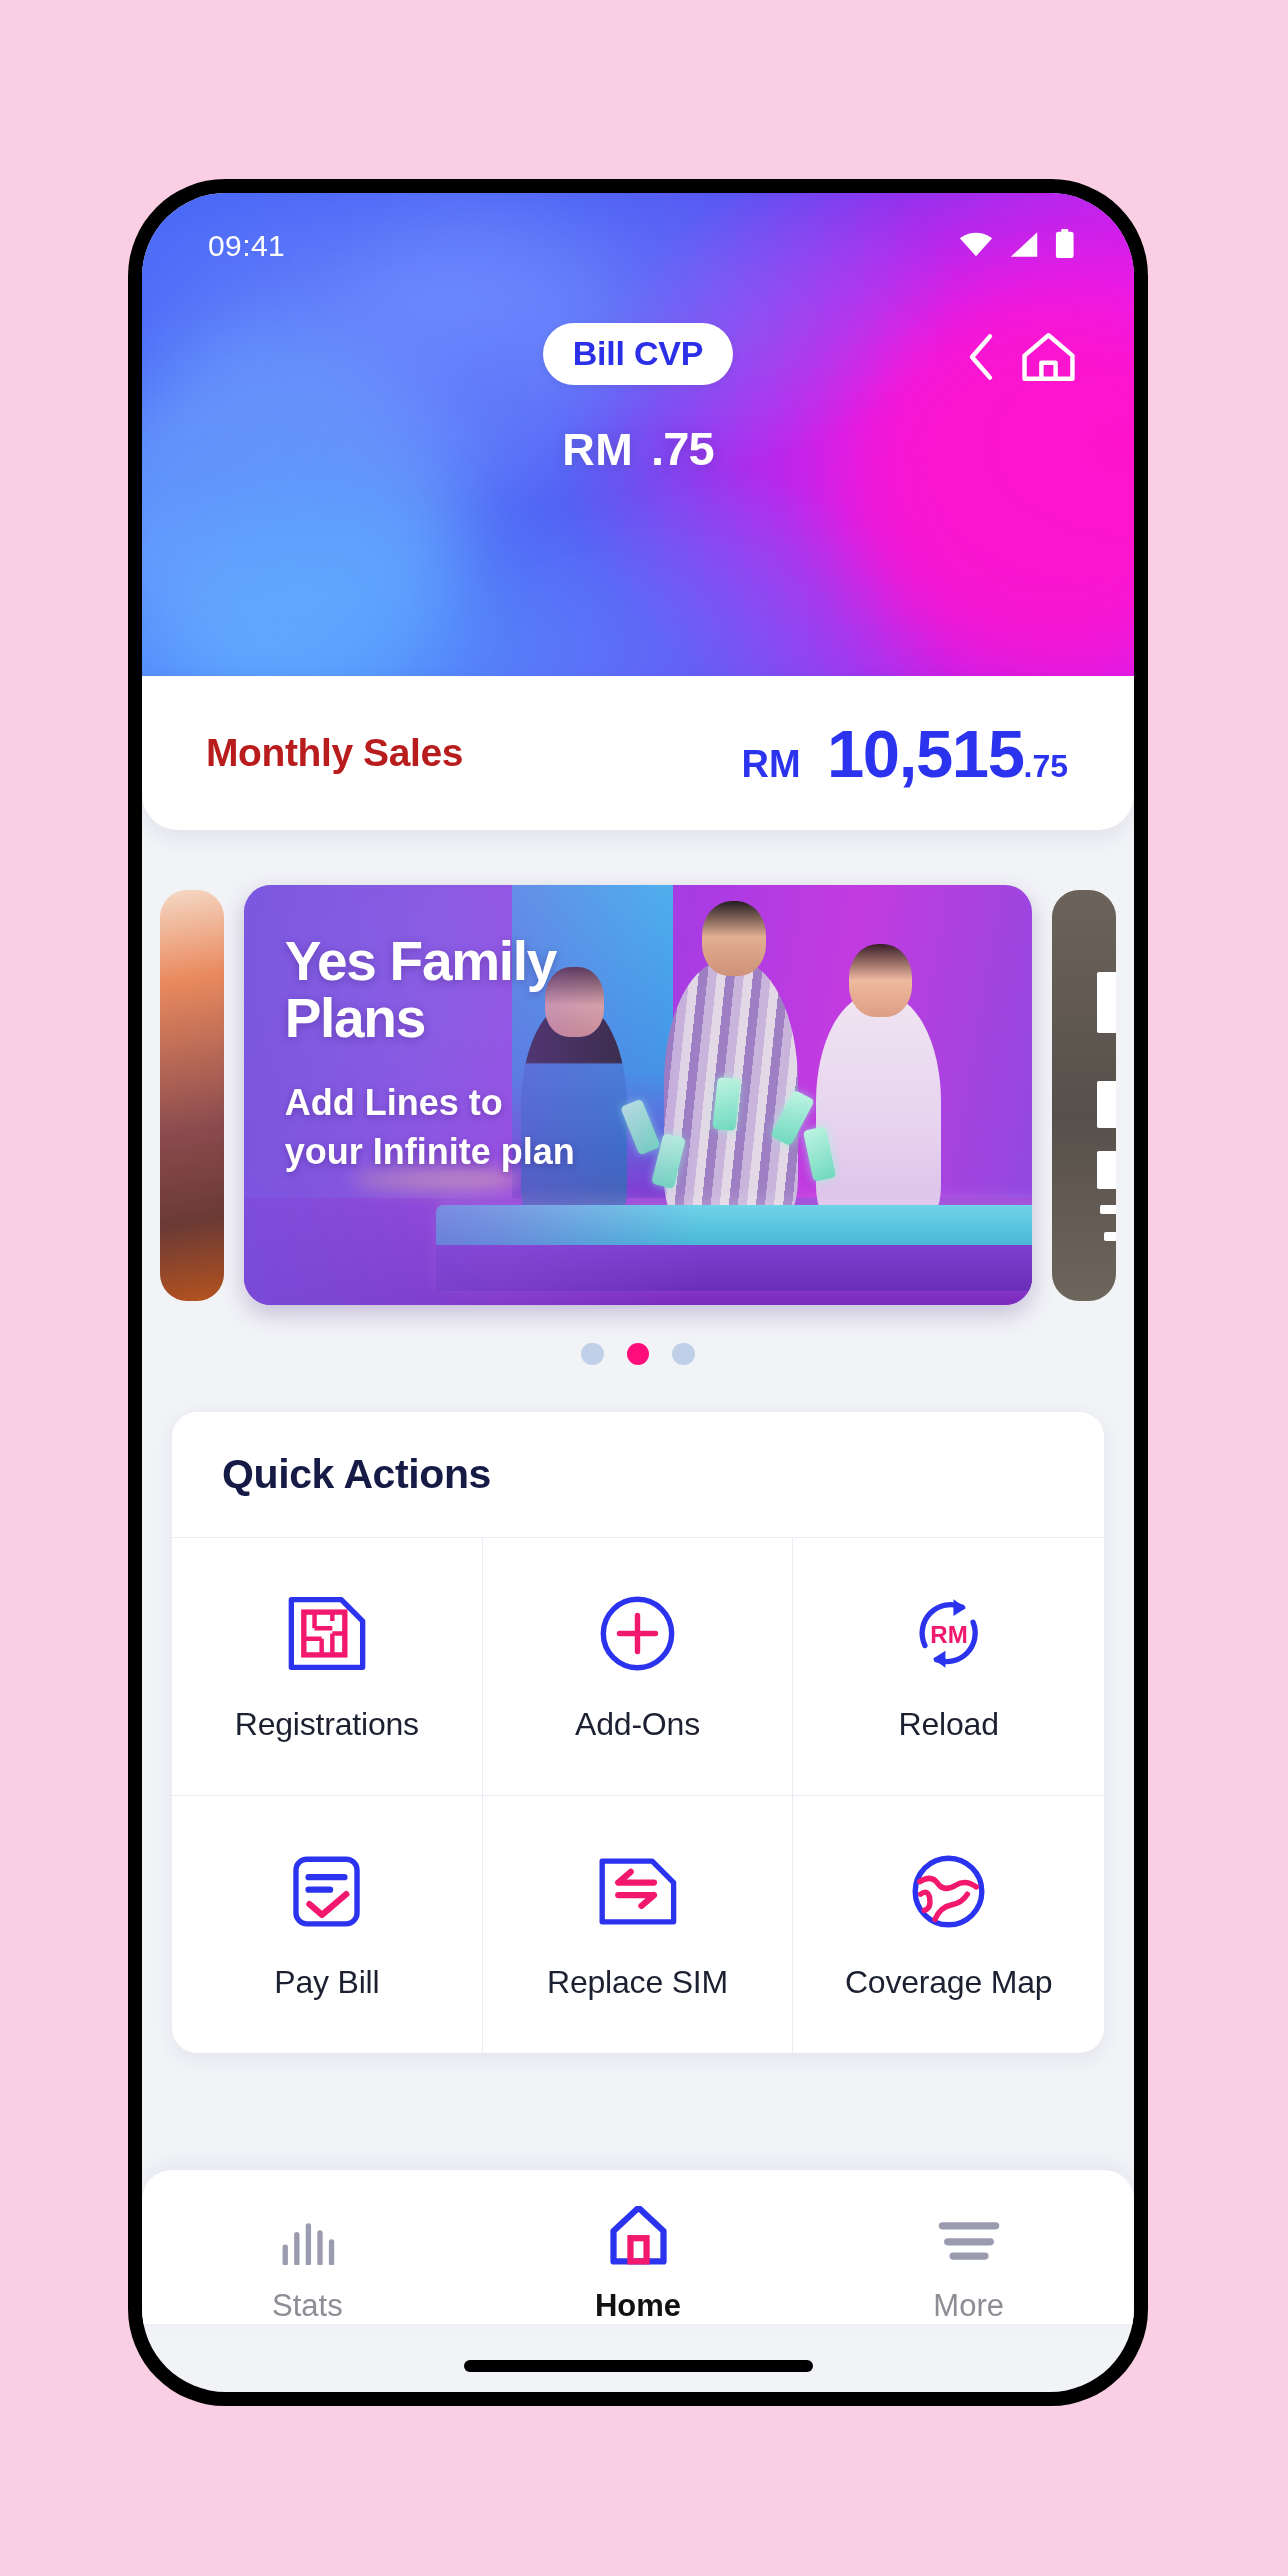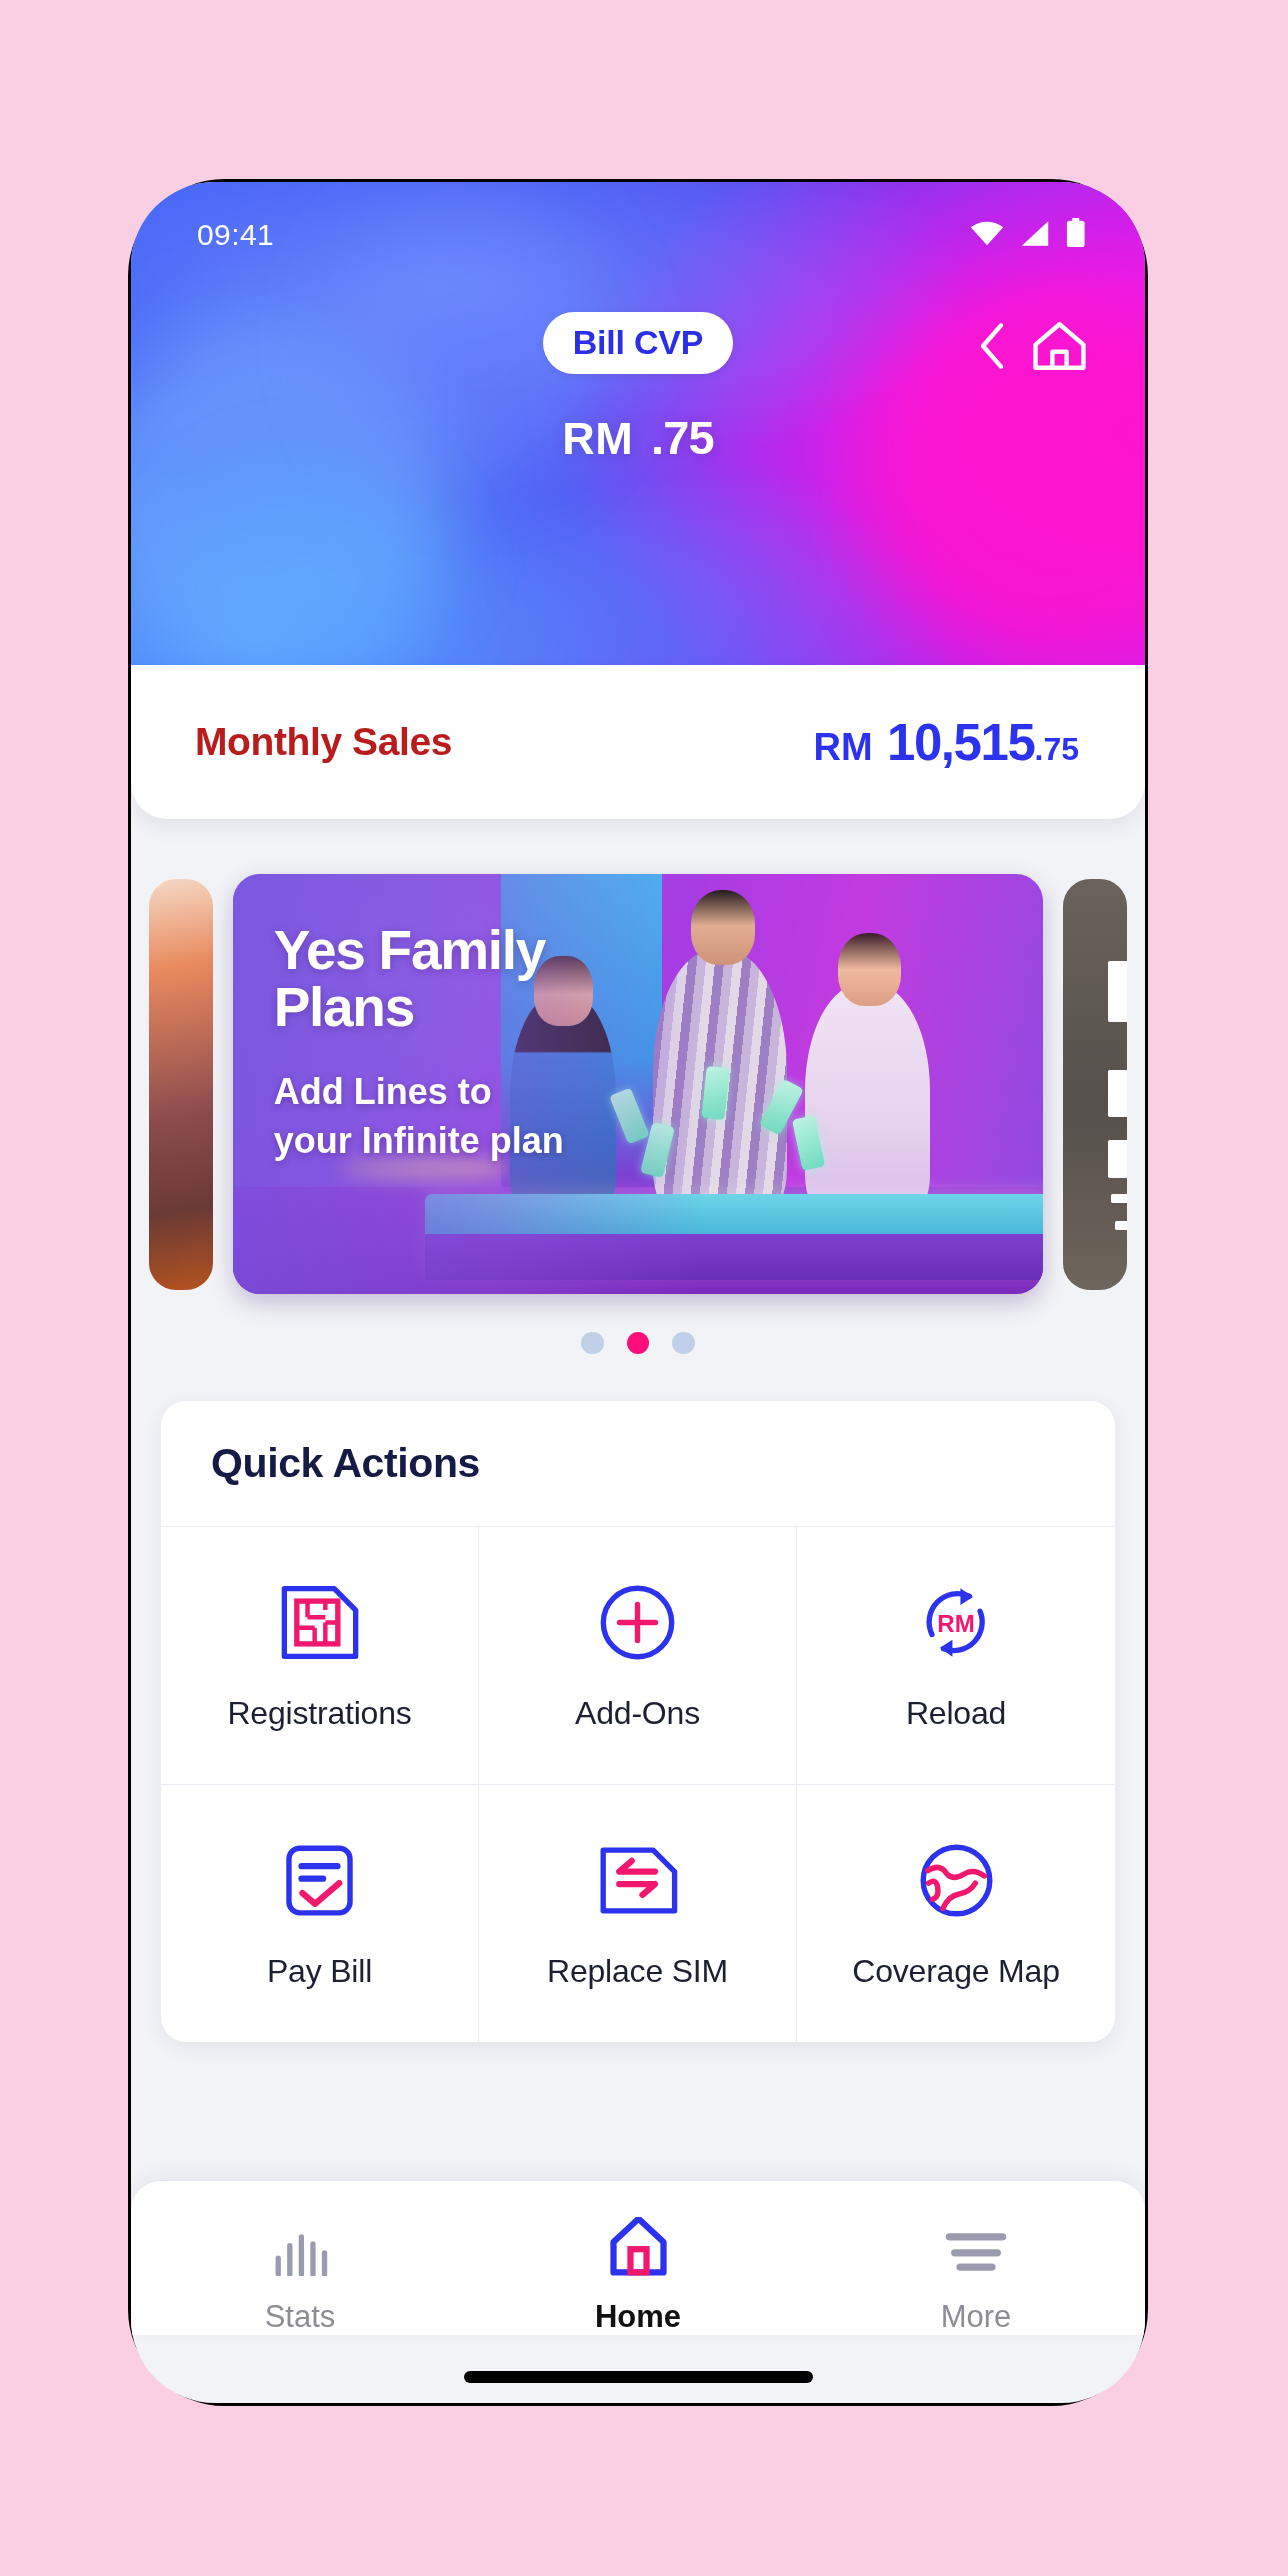--- a/index.html
+++ b/index.html
@@ -9,21 +9,21 @@
     font-family:"Liberation Sans", sans-serif;
     overflow:hidden;
   }
   body { position:relative; }
 
   
   .phone-frame{
     position:absolute; left:128px; top:179px;
     width:1020px; height:2227px;
     background:#000; border-radius:97px;
-    padding:3px;
+    padding:14px;
   }
   .phone-screen{
     position:relative; width:100%; height:100%;
     background:#F2F3F7; border-radius:84px; overflow:hidden;
     display:flex; flex-direction:column;
   }
 
   
   .hero{
     position:relative; height:483px; flex:none;
@@ -79,21 +79,21 @@
     flex:none; background:#fff; margin:0; height:154px;
     border-radius:0 0 36px 36px;
     display:flex; align-items:center; justify-content:space-between;
     padding:0 66px 0 64px;
     box-shadow:0 9px 19.7px rgba(40,40,90,.07);
     position:relative; z-index:2;
   }
   .sales-label{ font-size:39px; font-weight:700; color:#b91c1c; letter-spacing:-0.4px; }
   .sales-amt{ display:flex; align-items:baseline; color:#2B33EF; }
   .sales-cur{ font-size:38px; font-weight:600; margin-right:14.3px; }
-  .sales-int{ font-size:51px; font-weight:800; letter-spacing:-1.4px; }
+  .sales-int{ font-size:67px; font-weight:800; letter-spacing:-1.4px;margin-left:12px; }
   .sales-dec{ font-size:32px; font-weight:700; }
 
   
   .carousel-wrap{ flex:none; padding:55px 0 0; position:relative; }
   .carousel{
     position:relative; height:420px;
     display:flex; align-items:center; gap:19.7px;
     padding:0 18px;
   }
   .slide{ border-radius:27px; overflow:hidden; position:relative; flex:none; }

